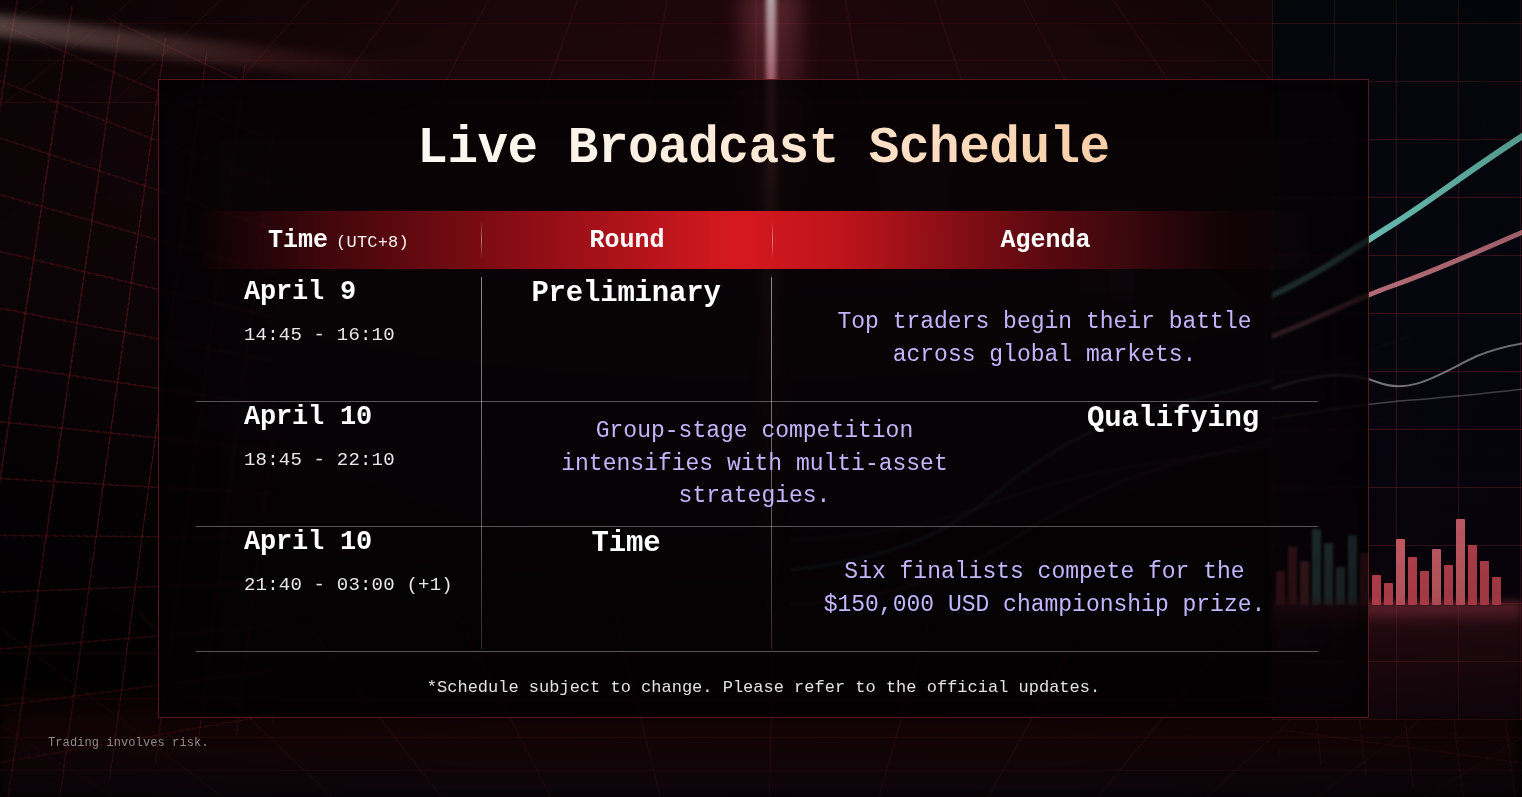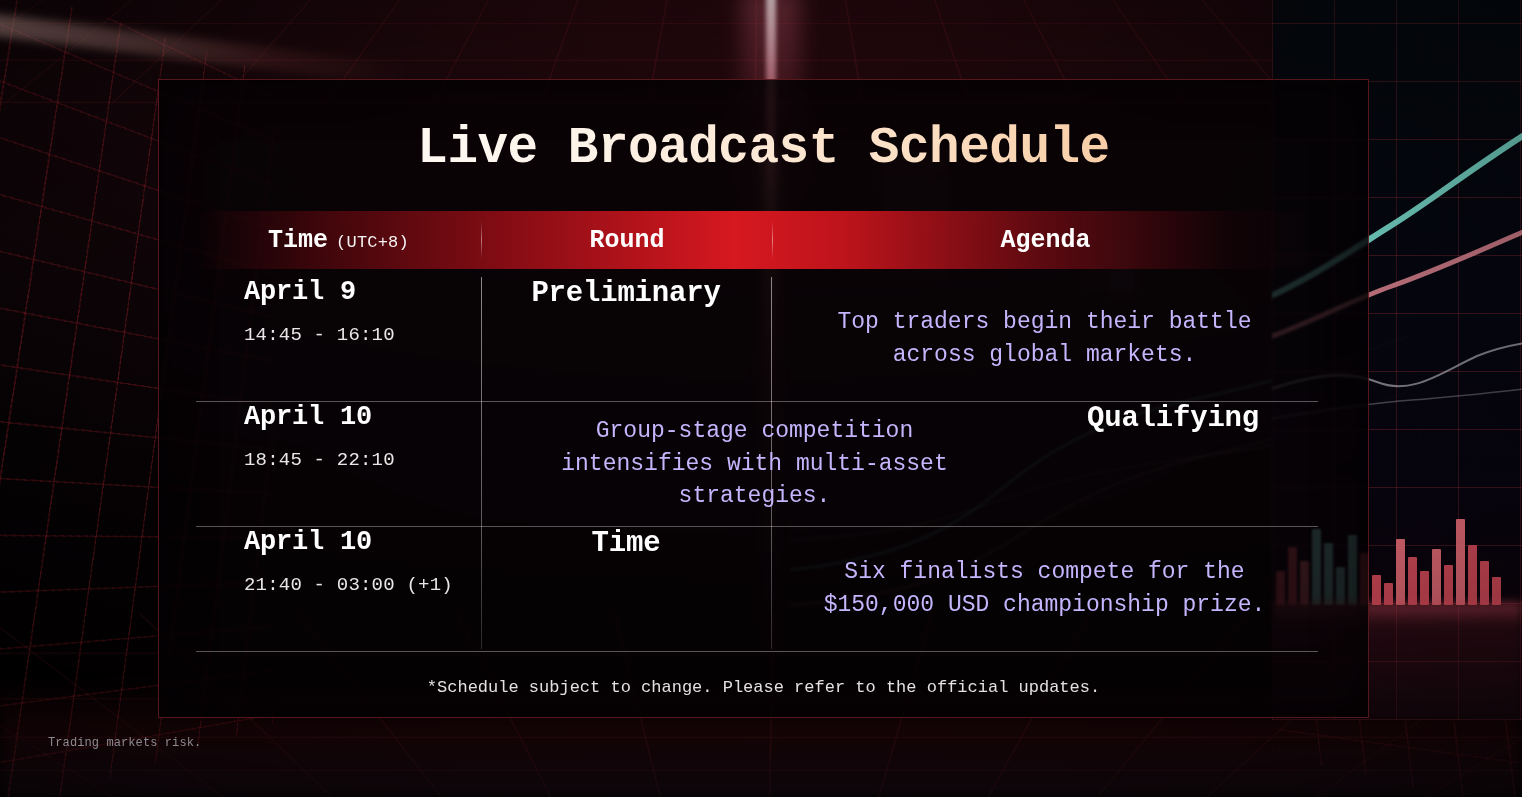--- a/index.html
+++ b/index.html
@@ -441,15 +441,15 @@
         </div>
         <div class="cell agenda">
           <div class="agenda-text">Six finalists compete for the $150,000 USD championship prize.</div>
         </div>
       </div>
     </div>
 
     <div class="footnote">*Schedule subject to change. Please refer to the official updates.</div>
   </div>
 
-  <div class="disclaimer">Trading markets risk.</div>
+  <div class="disclaimer">Trading involves risk.</div>
 
 </div>
 
 </body></html>

